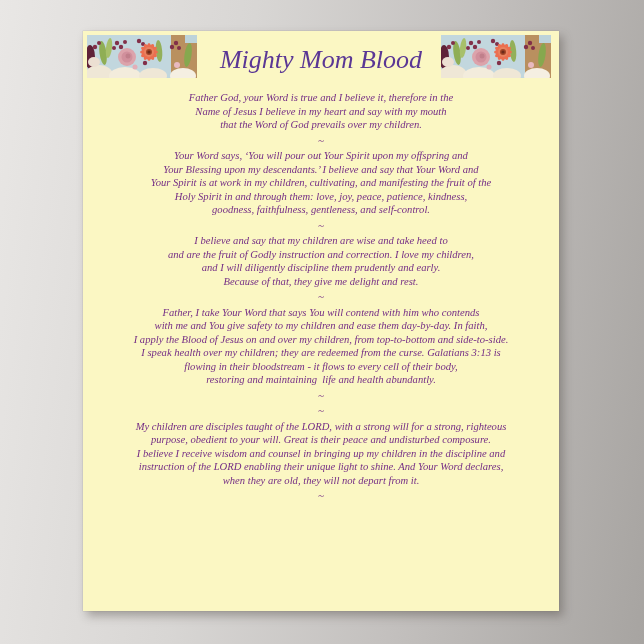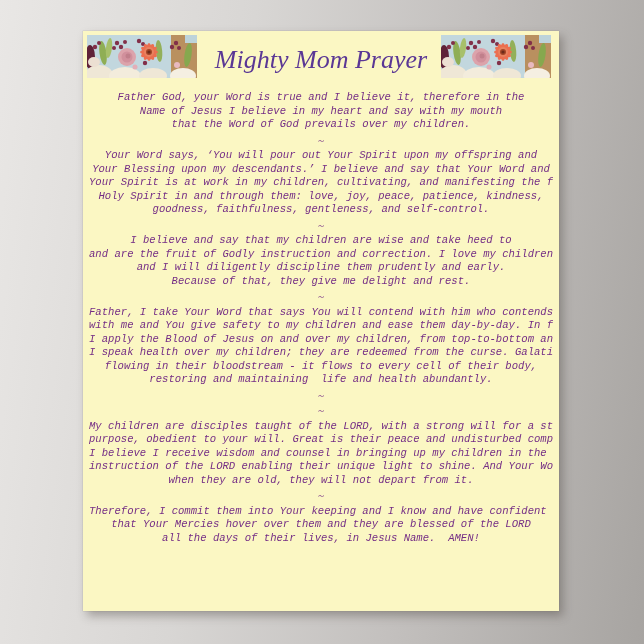--- a/index.html
+++ b/index.html
@@ -54,21 +54,20 @@
     overflow: hidden;
     text-align: center;
     font-style: italic;
     color: var(--body-color, #742d85);
   }
   .para {
     margin: 0;
     font-size: 10.6px;
     line-height: 13.5px;
     white-space: pre;
-    font-family: Liberation Mono, monospace;
   }
   .sep {
     font-size: 11px;
     line-height: 13.5px;
     margin: 2px 0;
   }
 </style>
 </head>
 <body>
 
@@ -129,21 +128,21 @@
   </defs>
 </svg>
 
 <div class="stage">
   <div class="poster">
 
     <svg class="photo left" viewBox="0 0 110 43" preserveAspectRatio="none">
       <use href="#bouquet"></use>
     </svg>
 
-    <div class="poster-title">Mighty Mom Prayer</div>
+    <div class="poster-title">Mighty Mom Blood</div>
 
     <svg class="photo right" viewBox="0 0 110 43" preserveAspectRatio="none">
       <use href="#bouquet"></use>
     </svg>
 
     <div class="prayer" id="prayer-paragraphs">
         <p class="para">Father God, your Word is true and I believe it, therefore in the
 Name of Jesus I believe in my heart and say with my mouth
 that the Word of God prevails over my children.</p>
         <div class="sep">~</div>
@@ -165,18 +164,15 @@
 flowing in their bloodstream - it flows to every cell of their body,
 restoring and maintaining  life and health abundantly.</p>
         <div class="sep">~</div>
         <div class="sep">~</div>
         <p class="para">My children are disciples taught of the LORD, with a strong will for a strong, righteous
 purpose, obedient to your will. Great is their peace and undisturbed composure.
 I believe I receive wisdom and counsel in bringing up my children in the discipline and
 instruction of the LORD enabling their unique light to shine. And Your Word declares,
 when they are old, they will not depart from it.</p>
         <div class="sep">~</div>
-        <p class="para">Therefore, I commit them into Your keeping and I know and have confident trust
-that Your Mercies hover over them and they are blessed of the LORD
-all the days of their lives, in Jesus Name.  AMEN!</p>
       </div>
   </div>
 </div>
 
 </body></html>

